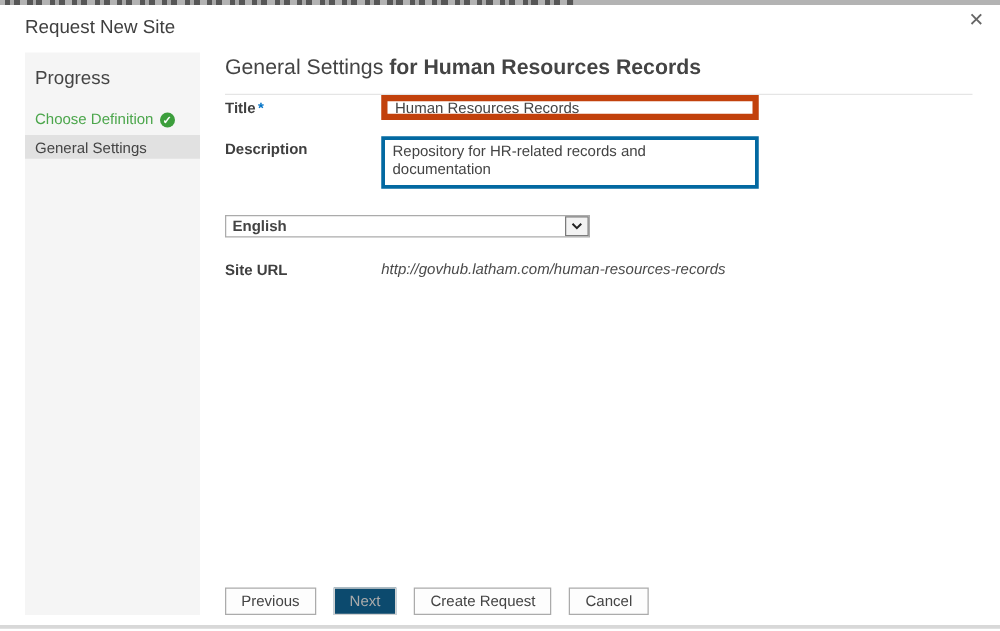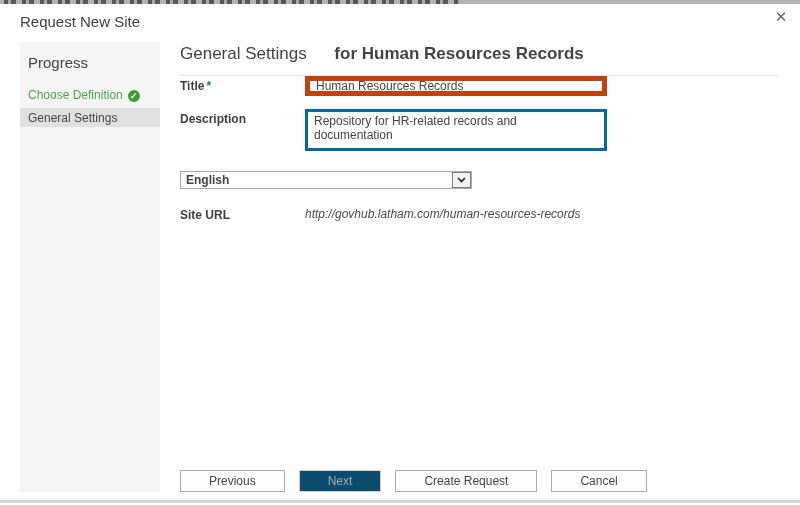--- a/index.html
+++ b/index.html
@@ -58,21 +58,21 @@
   .step.current {
     background: #e1e1e1; color: #444; padding: 2px 8px; height: 19px;
   }
 
   
   .main { position: absolute; left: 180px; top: 44px; width: 600px; }
   .page-title {
     font-size: 17px; font-weight: 400; color: #444;
     padding-bottom: 11px; border-bottom: 1px solid #e5e5e5; width: 598px;
   }
-  .page-title .subject { font-weight: 700; margin-left: 23px; }
+  .page-title .subject { font-weight: 700; }
   .intro { font-size: 12px; color: #444; margin-top: 11px; }
 
   .form-grid {
     display: grid; grid-template-columns: 125px 1fr; column-gap: 0;
     align-items: start;
   }
   .f-label { font-size: 12px; font-weight: 700; color: #3f3f3f; padding-top: 3px; }
   .req { color: #0072c6; font-weight: 700; margin-left: 2px; }
   .f-field { padding-bottom: 0; }
 
@@ -99,21 +99,21 @@
   .select-arrow {
     width: 19px; height: 16px; margin: 0; border: 1px solid #7b7b7b;
     background: #f3f3f3; display: flex; align-items: center; justify-content: center;
   }
 
   .site-url { font-size: 12px; font-style: italic; color: #4a4a4a; padding-top: 2px; }
 
   .buttons { position: absolute; left: 180px; top: 470px; display: flex; }
   .btn {
     height: 22px; border: 1px solid #ababab; background: #fdfdfd;
-    font-size: 12px; color: #444; padding: 0 28px; margin-right: 14px;
+    font-size: 12px; color: #444; padding: 0 12px; margin-right: 14px;
     font-family: "Liberation Sans", sans-serif; cursor: pointer;
   }
   .btn:disabled {
     color: #ababab; border-color: #d2d2d2; background: #0c4a6e; cursor: default;
   }
 
   .bottom-line {
     position: absolute; left: 0; top: 500px; width: 800px; height: 3px;
     background: #d8d8d8;
   }

